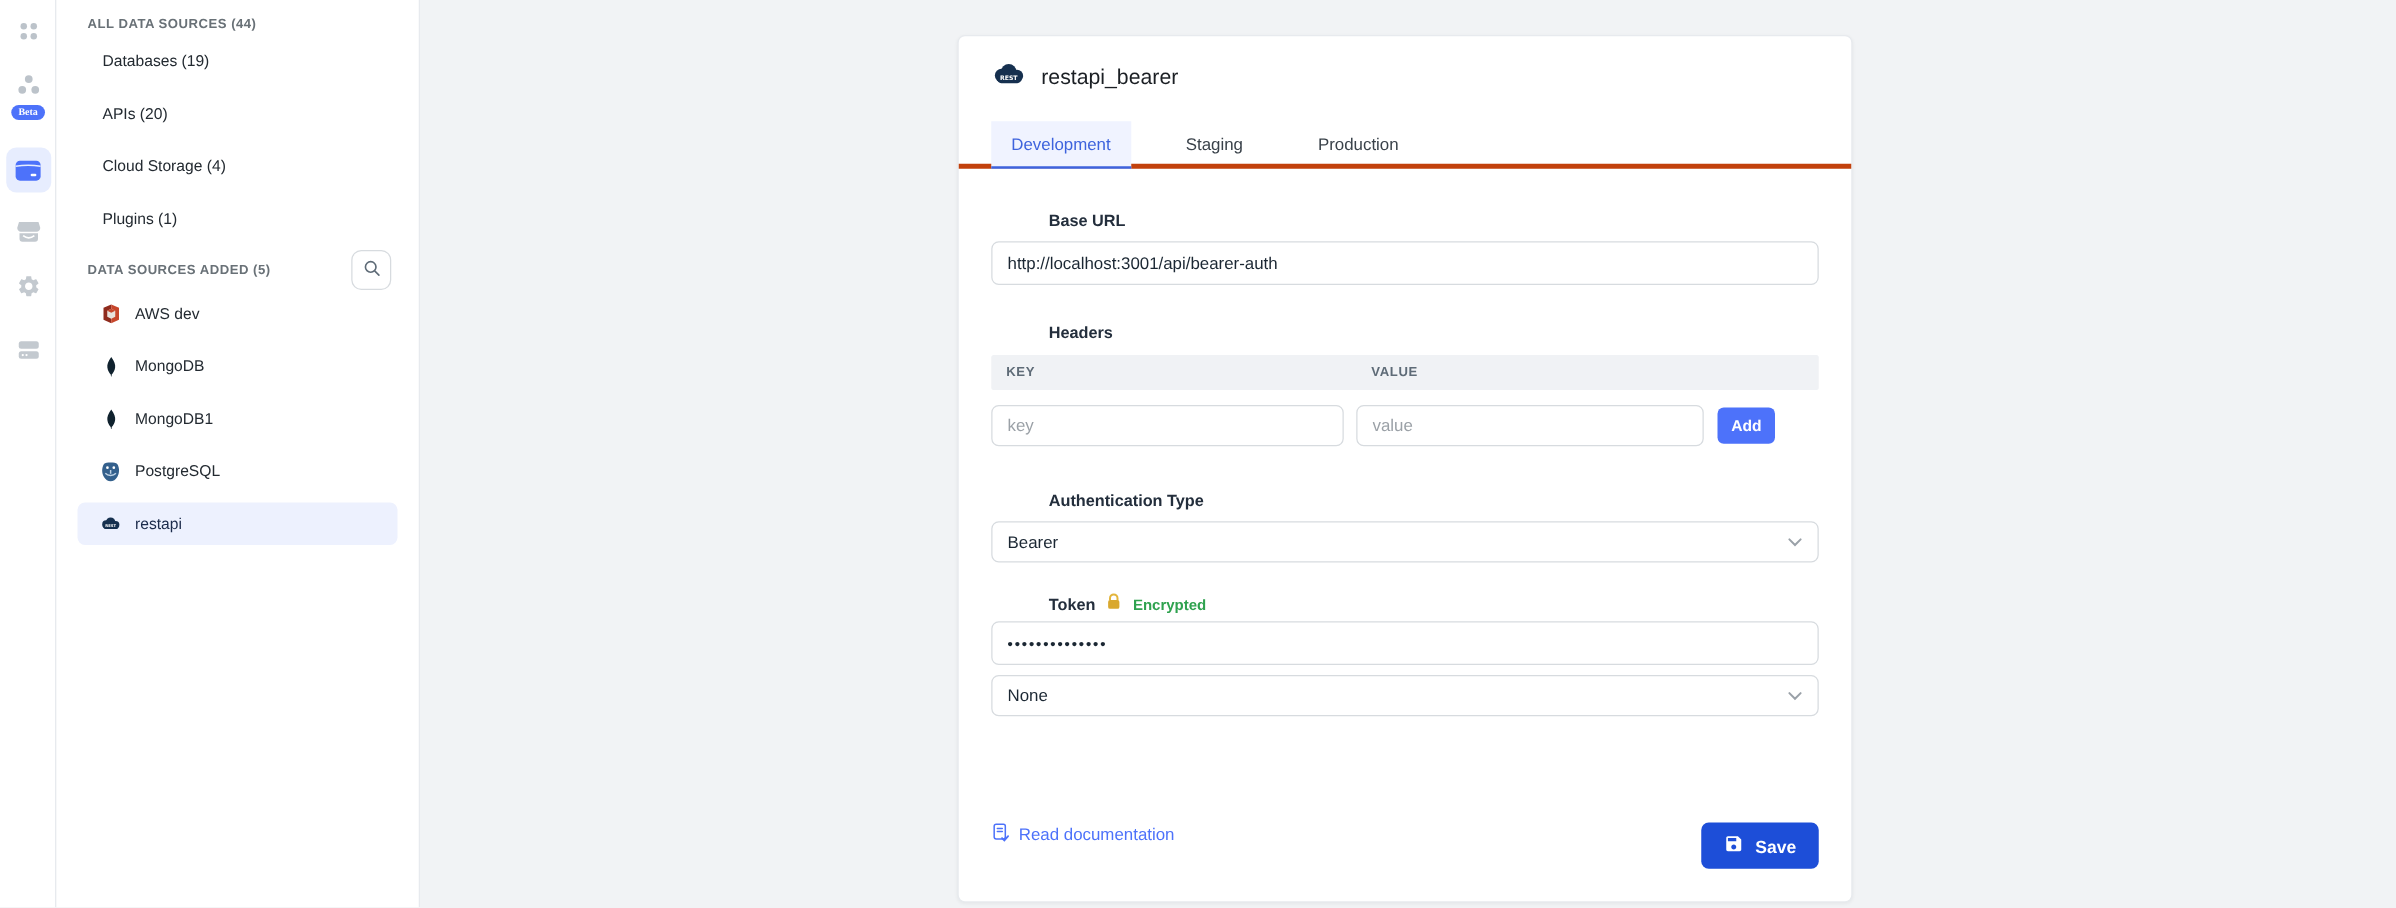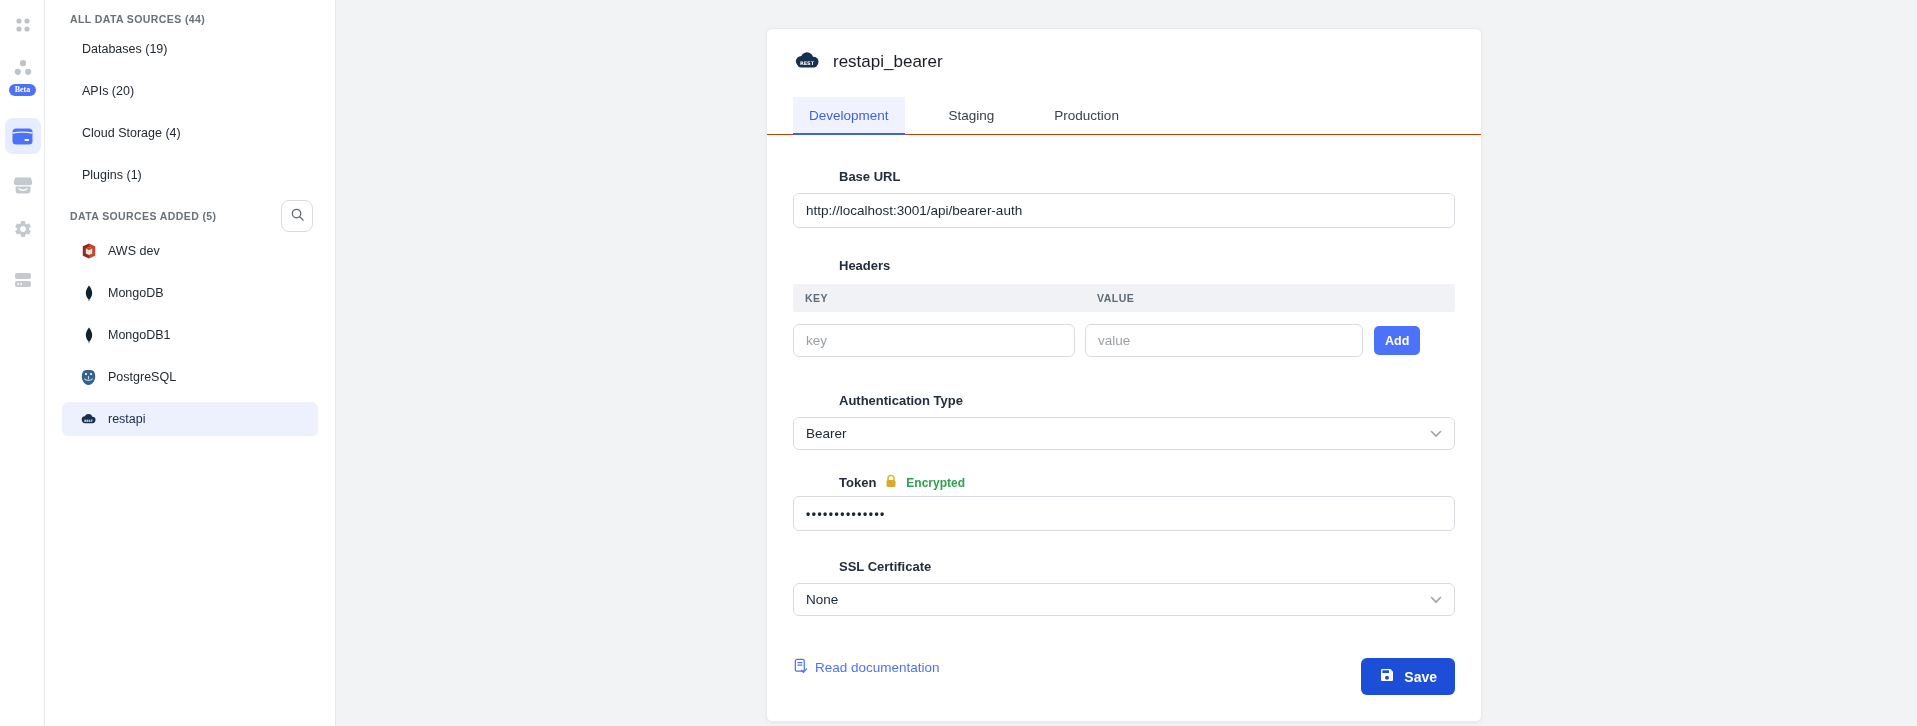--- a/index.html
+++ b/index.html
@@ -56,21 +56,21 @@
   .card {
     position:absolute; left:430px; top:28px; width:716px; height:694px;
     background:#fff; border:1px solid #E7EAEE; border-radius:6px;
     box-shadow:0 1px 3px rgba(0,0,0,0.05);
     display:flex; flex-direction:column;
   }
   .card-header { padding:20px 16px 0 26px; display:flex; align-items:center; gap:12px; height:46px; }
   .card-title { font-size:17px; font-weight:500; color:#1B1F24; }
   .tabs-row {
     margin-top:22px; padding:0 26px; height:38px; display:flex; gap:28px;
-    border-bottom:1px solid #c2410c;
+    border-bottom:4px solid #c2410c;
   }
   .tab {
     height:38px; line-height:38px; padding:0 16px; font-size:13.5px; color:#3A424A;
     cursor:pointer; border-bottom:2px solid transparent; margin-bottom:-1px;
   }
   .tab.active { color:#3E63DD; background:#F0F3FF; border-bottom-color:#3E63DD; }
   .form-body { flex:1; padding:34px 26px 26px 26px; display:flex; flex-direction:column; }
   .field-label { font-size:13px; font-weight:bold; color:#232E3C; line-height:16px;padding-left:46px; }
   .text-input {
     width:100%; height:35px; border:1px solid #D7DBDF; border-radius:6px;
@@ -317,21 +317,20 @@
         <span>
           <svg width="12" height="14" viewBox="0 0 12 14">
             <path d="M3 6.2 V4.5 a3 3 0 0 1 6 0 V6.2" fill="none" stroke="#E3B53C" stroke-width="1.6"></path>
             <rect x="1.5" y="6" width="9" height="7" rx="1.5" fill="#D9A82F"></rect>
           </svg>
         </span>
         <span class="encrypted-badge">Encrypted</span>
       </div>
       <input class="text-input masked-input mt4" type="text" value="••••••••••••••" style="">
 
-      <div class="field-label mt28">SSL Certificate</div>
       <div class="select-box">
         <span>None</span>
         <span>
           <svg width="12" height="8" viewBox="0 0 12 8" fill="none" stroke="#9AA1A8" stroke-width="1.6" stroke-linecap="round">
             <path d="M1.5 1.5 L6 6 L10.5 1.5"></path>
           </svg>
         </span>
       </div>
 
       <div class="form-footer">

